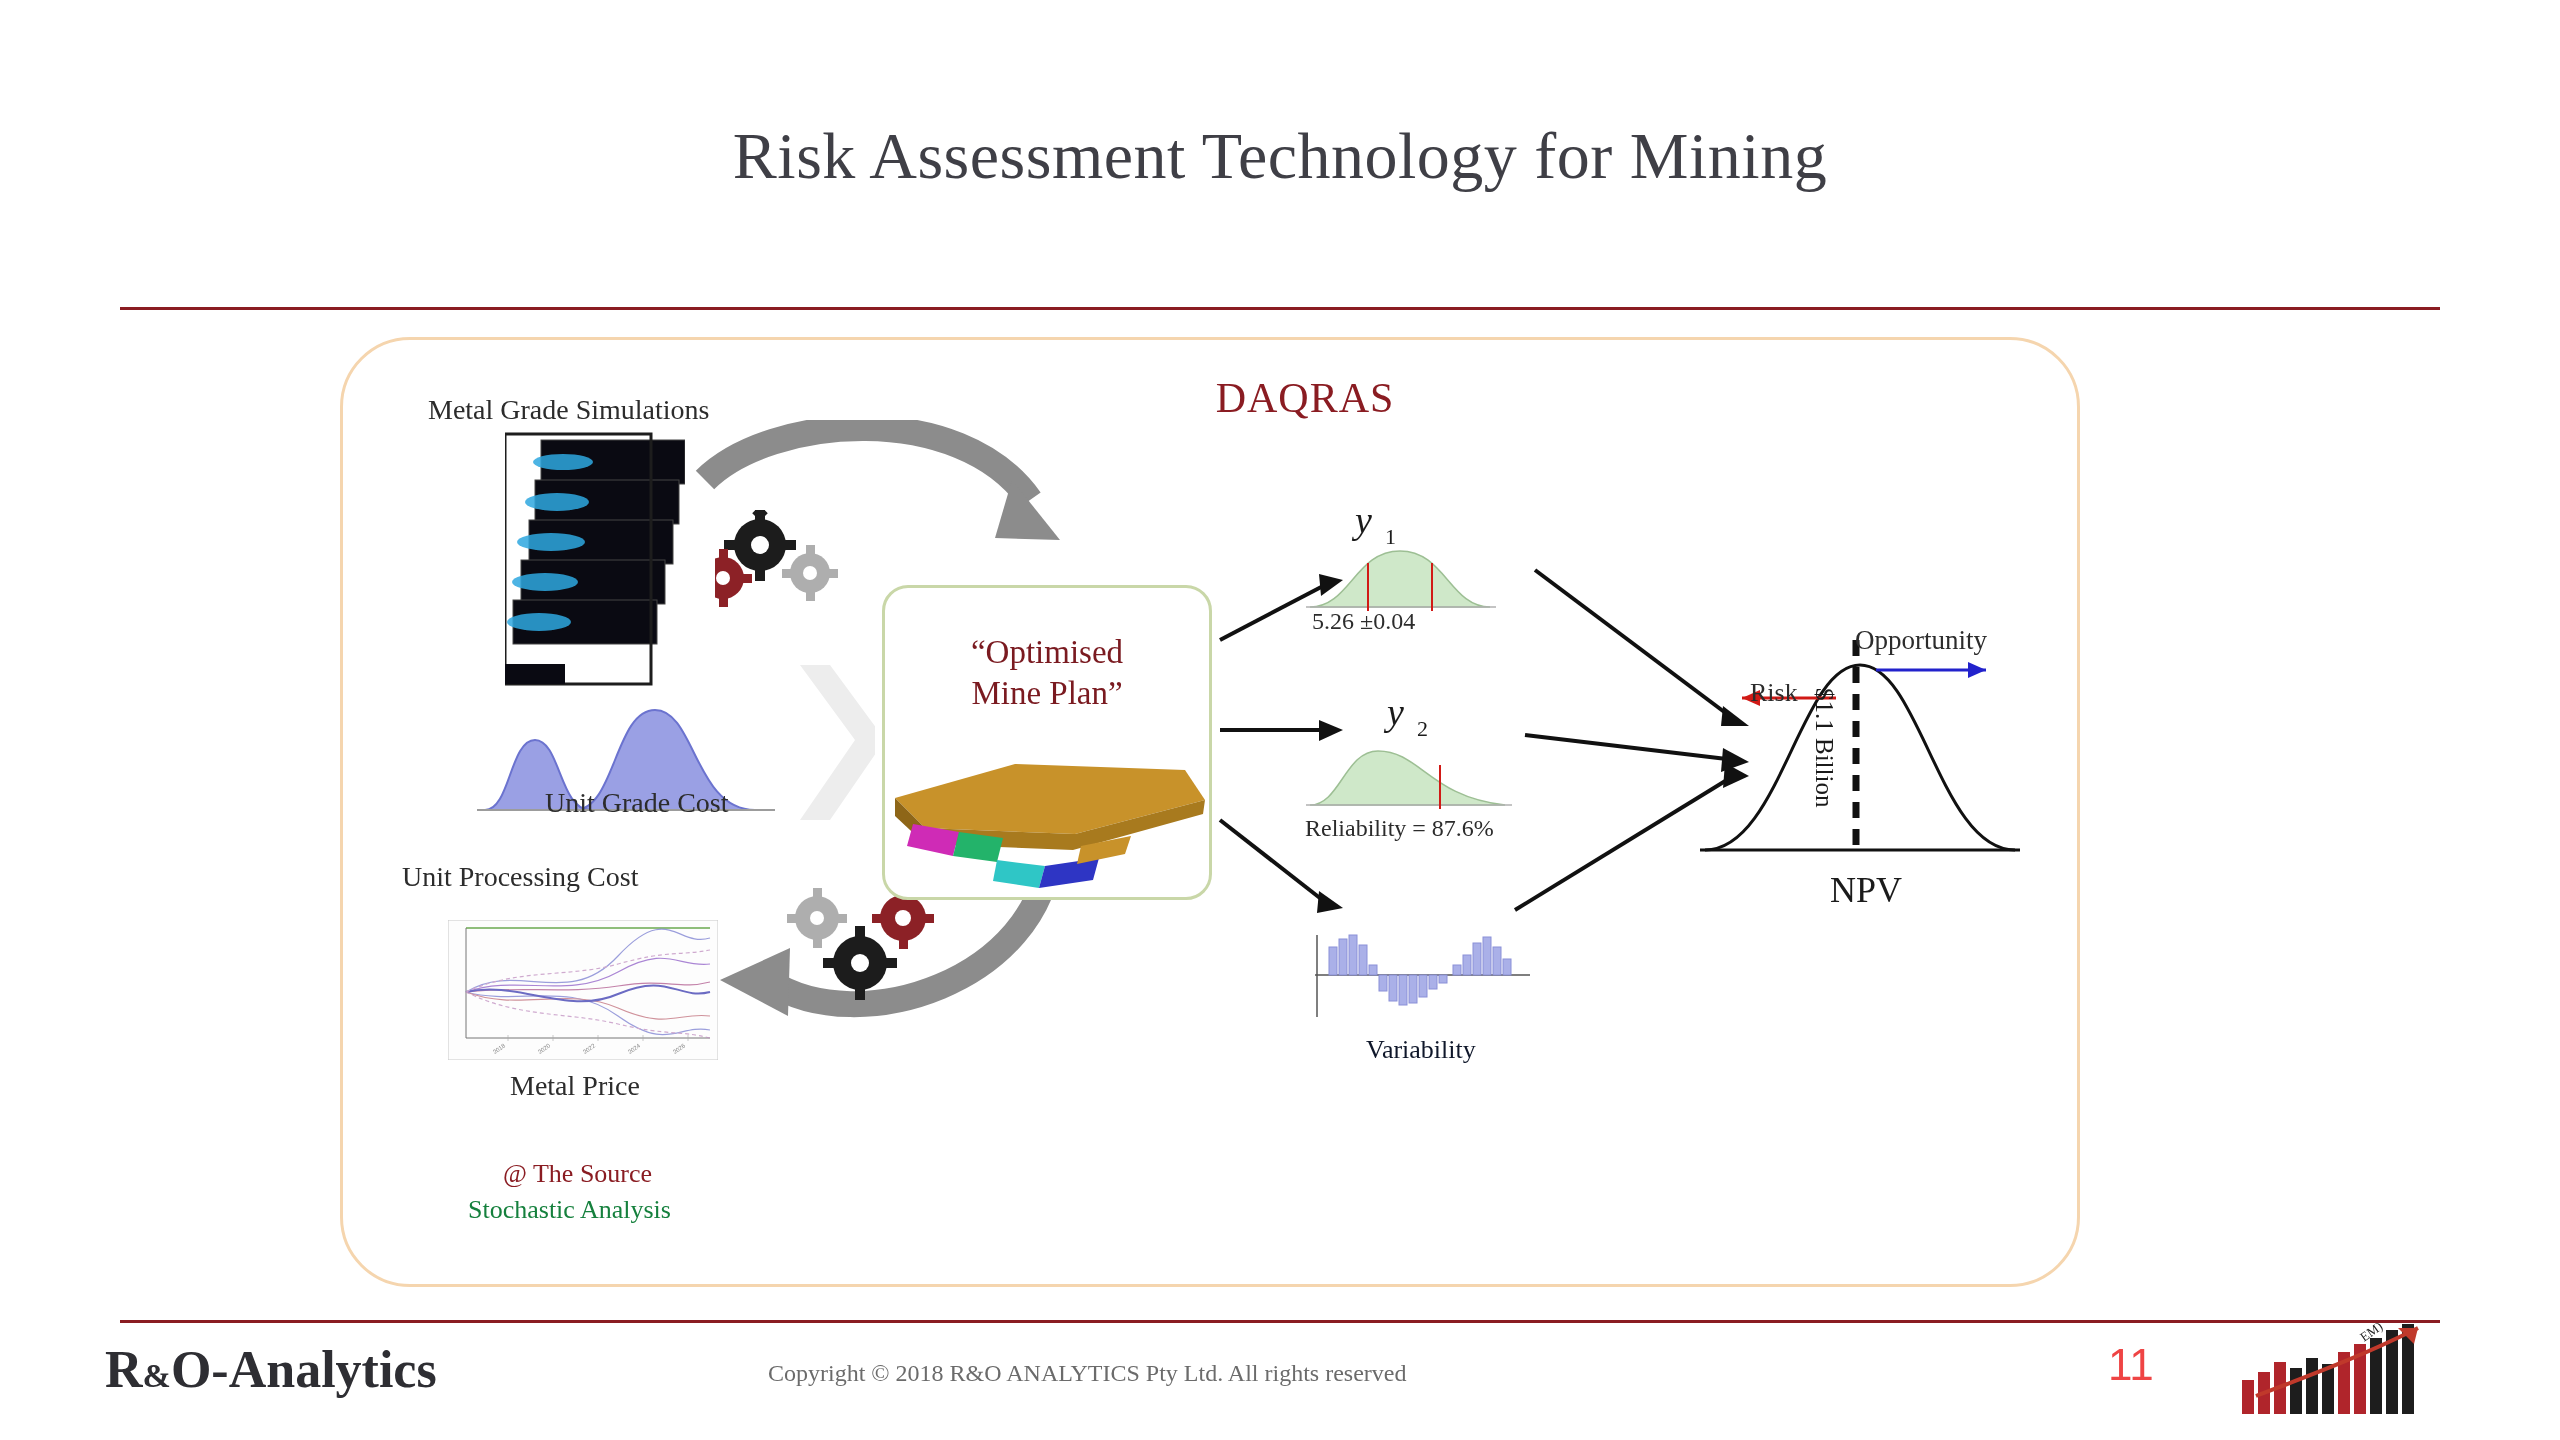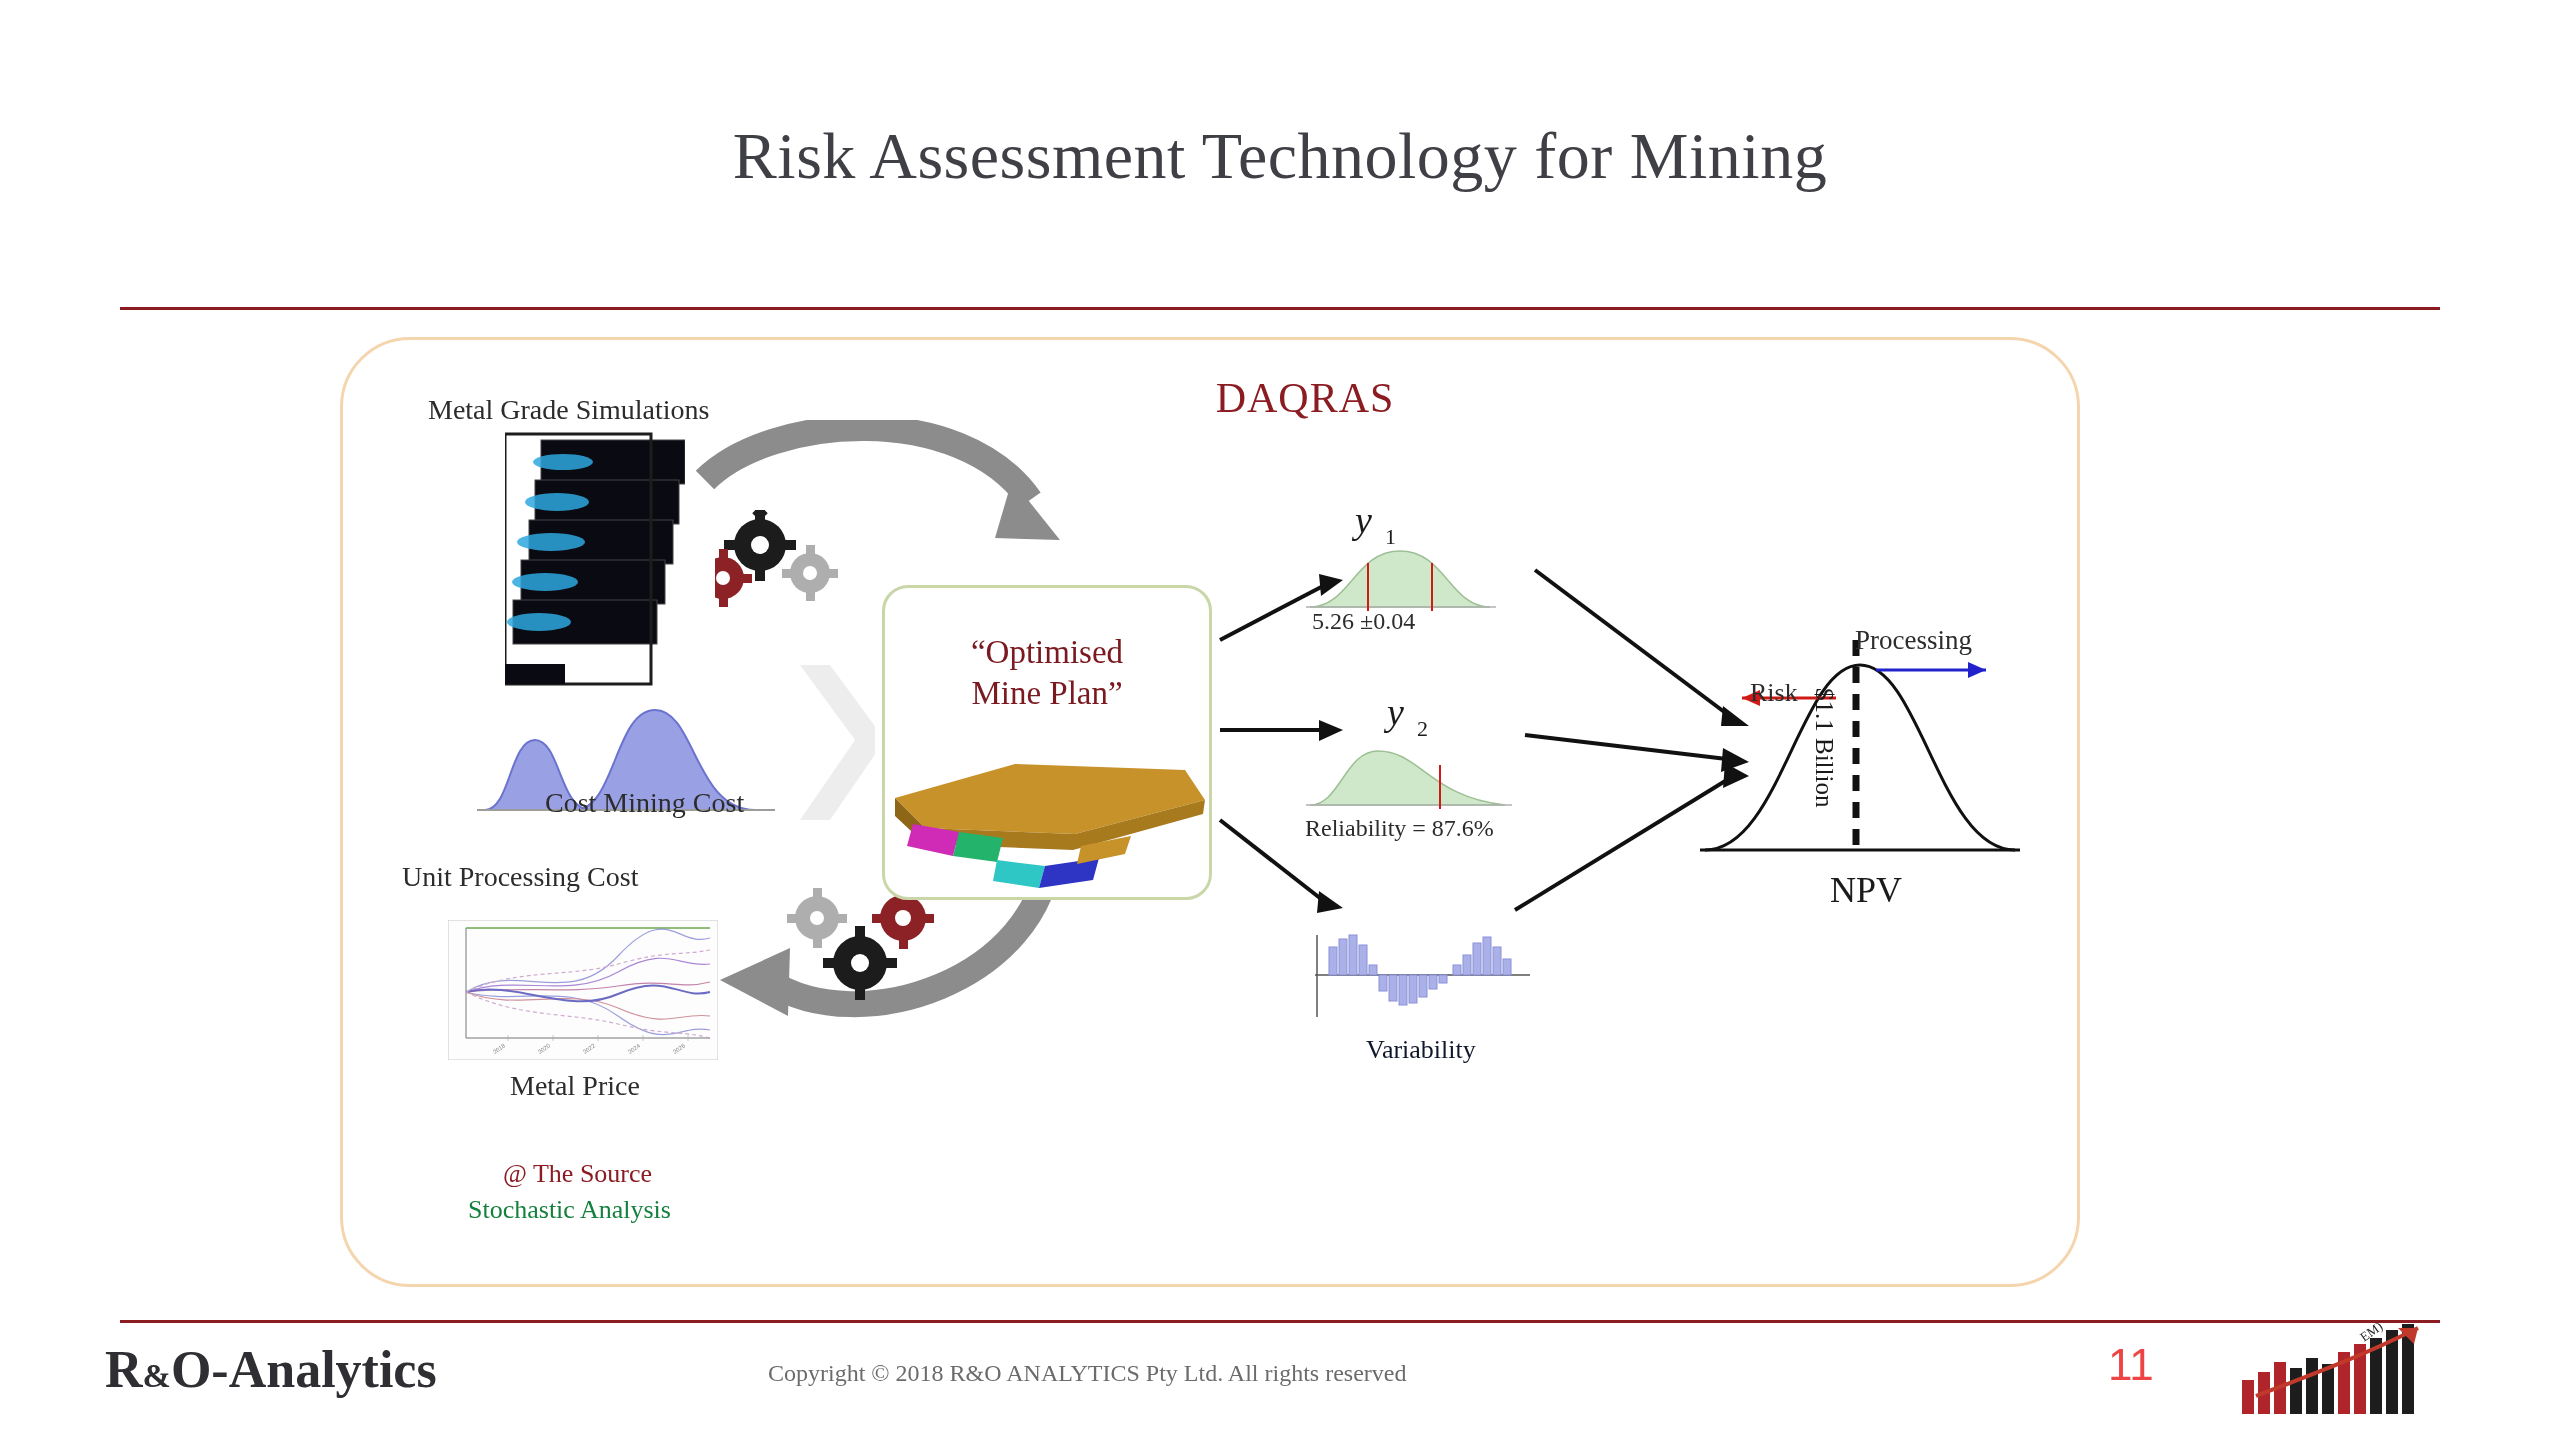--- a/index.html
+++ b/index.html
@@ -270,21 +270,21 @@
 </svg>
 
 <svg class="svgbox" style="left:455px; top:690px; width:340px; height:130px;">
 
   <path d="M 120 120 C 160 120 160 20 200 20 C 240 20 240 120 300 120 Z" fill="#9aa0e4" stroke="#6b73cf" stroke-width="2"></path>
   <line x1="110" y1="120" x2="320" y2="120" stroke="#9c9c9c" stroke-width="2"></line>
 
   <path d="M 30 120 C 55 120 55 50 80 50 C 105 50 105 120 135 120 Z" fill="#9aa0e4" stroke="#6b73cf" stroke-width="2"></path>
   <line x1="22" y1="120" x2="150" y2="120" stroke="#9c9c9c" stroke-width="2"></line>
 </svg>
-<div id="lbl-unit-mining" class="lbl">Cost Mining Cost</div>
+<div id="lbl-unit-mining" class="lbl">Unit Grade Cost</div>
 <div id="lbl-unit-proc" class="lbl">Unit Processing Cost</div>
 
 <svg class="svgbox" style="left:448px; top:920px; width:270px; height:140px;">
   <rect x="0" y="0" width="270" height="140" fill="#fdfdfd" stroke="#c8c8c8"></rect>
   <line x1="18" y1="8" x2="262" y2="8" stroke="#6aa84f" stroke-width="1.5"></line>
   <line x1="18" y1="8" x2="18" y2="118" stroke="#777" stroke-width="1"></line>
   <line x1="18" y1="118" x2="262" y2="118" stroke="#777" stroke-width="1"></line>
   <g fill="none" stroke-width="1.2" opacity="0.75">
     <path d="M18 72 C 70 40, 120 90, 170 36 S 230 28, 262 18" stroke="#7b7fd1"></path>
     <path d="M18 72 C 70 86, 120 60, 170 96 S 230 104, 262 110" stroke="#7b7fd1"></path>
@@ -408,21 +408,21 @@
     <line x1="10" y1="230" x2="330" y2="230" stroke="#111" stroke-width="3"></line>
     <line x1="166" y1="20" x2="166" y2="232" stroke="#111" stroke-width="7" stroke-dasharray="16 11"></line>
 
     <line x1="146" y1="78" x2="52" y2="78" stroke="#d11a16" stroke-width="3"></line>
     <polygon points="52,78 70,70 70,86" fill="#d11a16"></polygon>
 
     <line x1="186" y1="50" x2="296" y2="50" stroke="#2222cc" stroke-width="3"></line>
     <polygon points="296,50 278,42 278,58" fill="#2222cc"></polygon>
   </svg>
   <div id="lbl-risk" class="lbl">Risk</div>
-  <div id="lbl-opportunity" class="lbl">Processing</div>
+  <div id="lbl-opportunity" class="lbl">Opportunity</div>
   <div id="lbl-billion" class="lbl">$1.1 Billion</div>
   <div id="lbl-npv" class="lbl">NPV</div>
 </div>
 
 <div id="logo-main"><span>R</span><span class="amp">&amp;</span><span>O-Analytics</span></div>
 
 <div id="copyright">Copyright © 2018 R&amp;O ANALYTICS Pty Ltd. All rights reserved</div>
 <div id="page-number">11</div>
 
 <svg id="footer-mark" viewBox="0 0 205 100">

